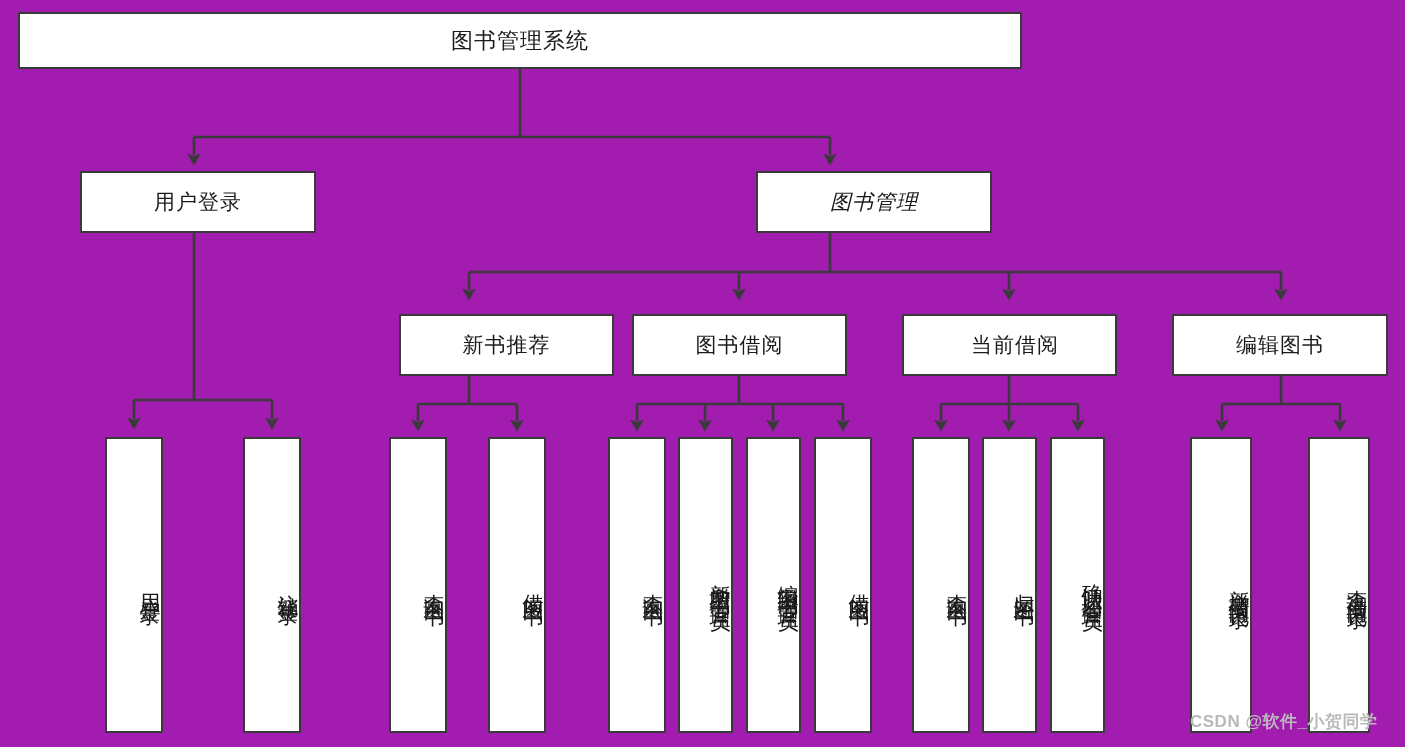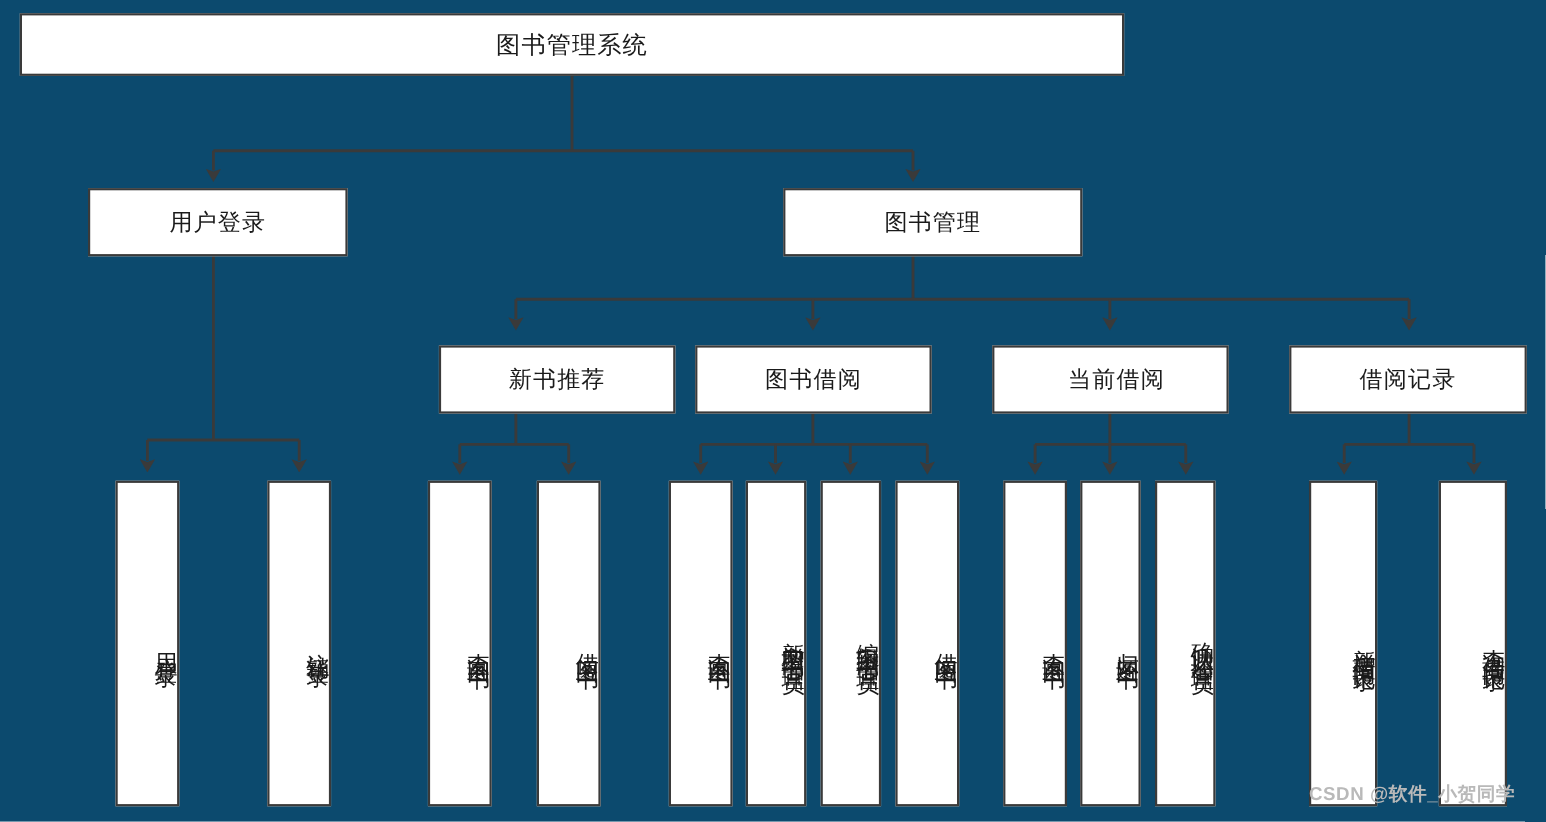--- a/index.html
+++ b/index.html
@@ -7,21 +7,21 @@
     padding: 0;
     background: #ffffff;
   }
   body {
     font-family: "Liberation Sans", "DejaVu Sans", sans-serif;
   }
   #stage {
     position: relative;
     width: 1405px;
     height: 747px;
-    background: #0c4a6e;
+    background: #a21caf;
     overflow: hidden;
   }
   #wires {
     position: absolute;
     left: 0;
     top: 0;
     width: 1405px;
     height: 747px;
     pointer-events: none;
   }
@@ -118,26 +118,26 @@
       <path d="M1281,376 L1281,404"></path>
       <path d="M1222,404 L1340,404"></path>
       <path d="M1222,404 L1222,421" marker-end="url(#arrow)"></path>
       <path d="M1340,404 L1340,421" marker-end="url(#arrow)"></path>
     </g>
   </svg>
 
   <div class="node h root" style="left:18px; top:12px; width:1004px; height:57px;">图书管理系统</div>
 
   <div class="node h" style="left:80px; top:171px; width:236px; height:62px;">用户登录</div>
-  <div class="node h" style="left:712px; top:171px; width:272px; height:62px;">图书管理</div>
+  <div class="node h" style="left:756px; top:171px; width:236px; height:62px;font-style:italic;">图书管理</div>
 
   <div class="node h" style="left:362px; top:314px; width:215px; height:62px;margin-left:37px;">新书推荐</div>
   <div class="node h" style="left:632px; top:314px; width:215px; height:62px;text-align:right;">图书借阅</div>
   <div class="node h" style="left:902px; top:314px; width:215px; height:62px;padding-left:11px;">当前借阅</div>
-  <div class="node h" style="left:1172px; top:314px; width:216px; height:62px;">借阅记录</div>
+  <div class="node h" style="left:1172px; top:314px; width:216px; height:62px;">编辑图书</div>
 
   <div class="node v" style="left:105px; top:437px; width:58px; height:296px;">
     <span class="vlabel">用户登录</span>
   </div>
   <div class="node v" style="left:243px; top:437px; width:58px; height:296px;">
     <span class="vlabel">注销登录</span>
   </div>
 
   <div class="node v" style="left:389px; top:437px; width:58px; height:296px;">
     <span class="vlabel">查询图书</span>

